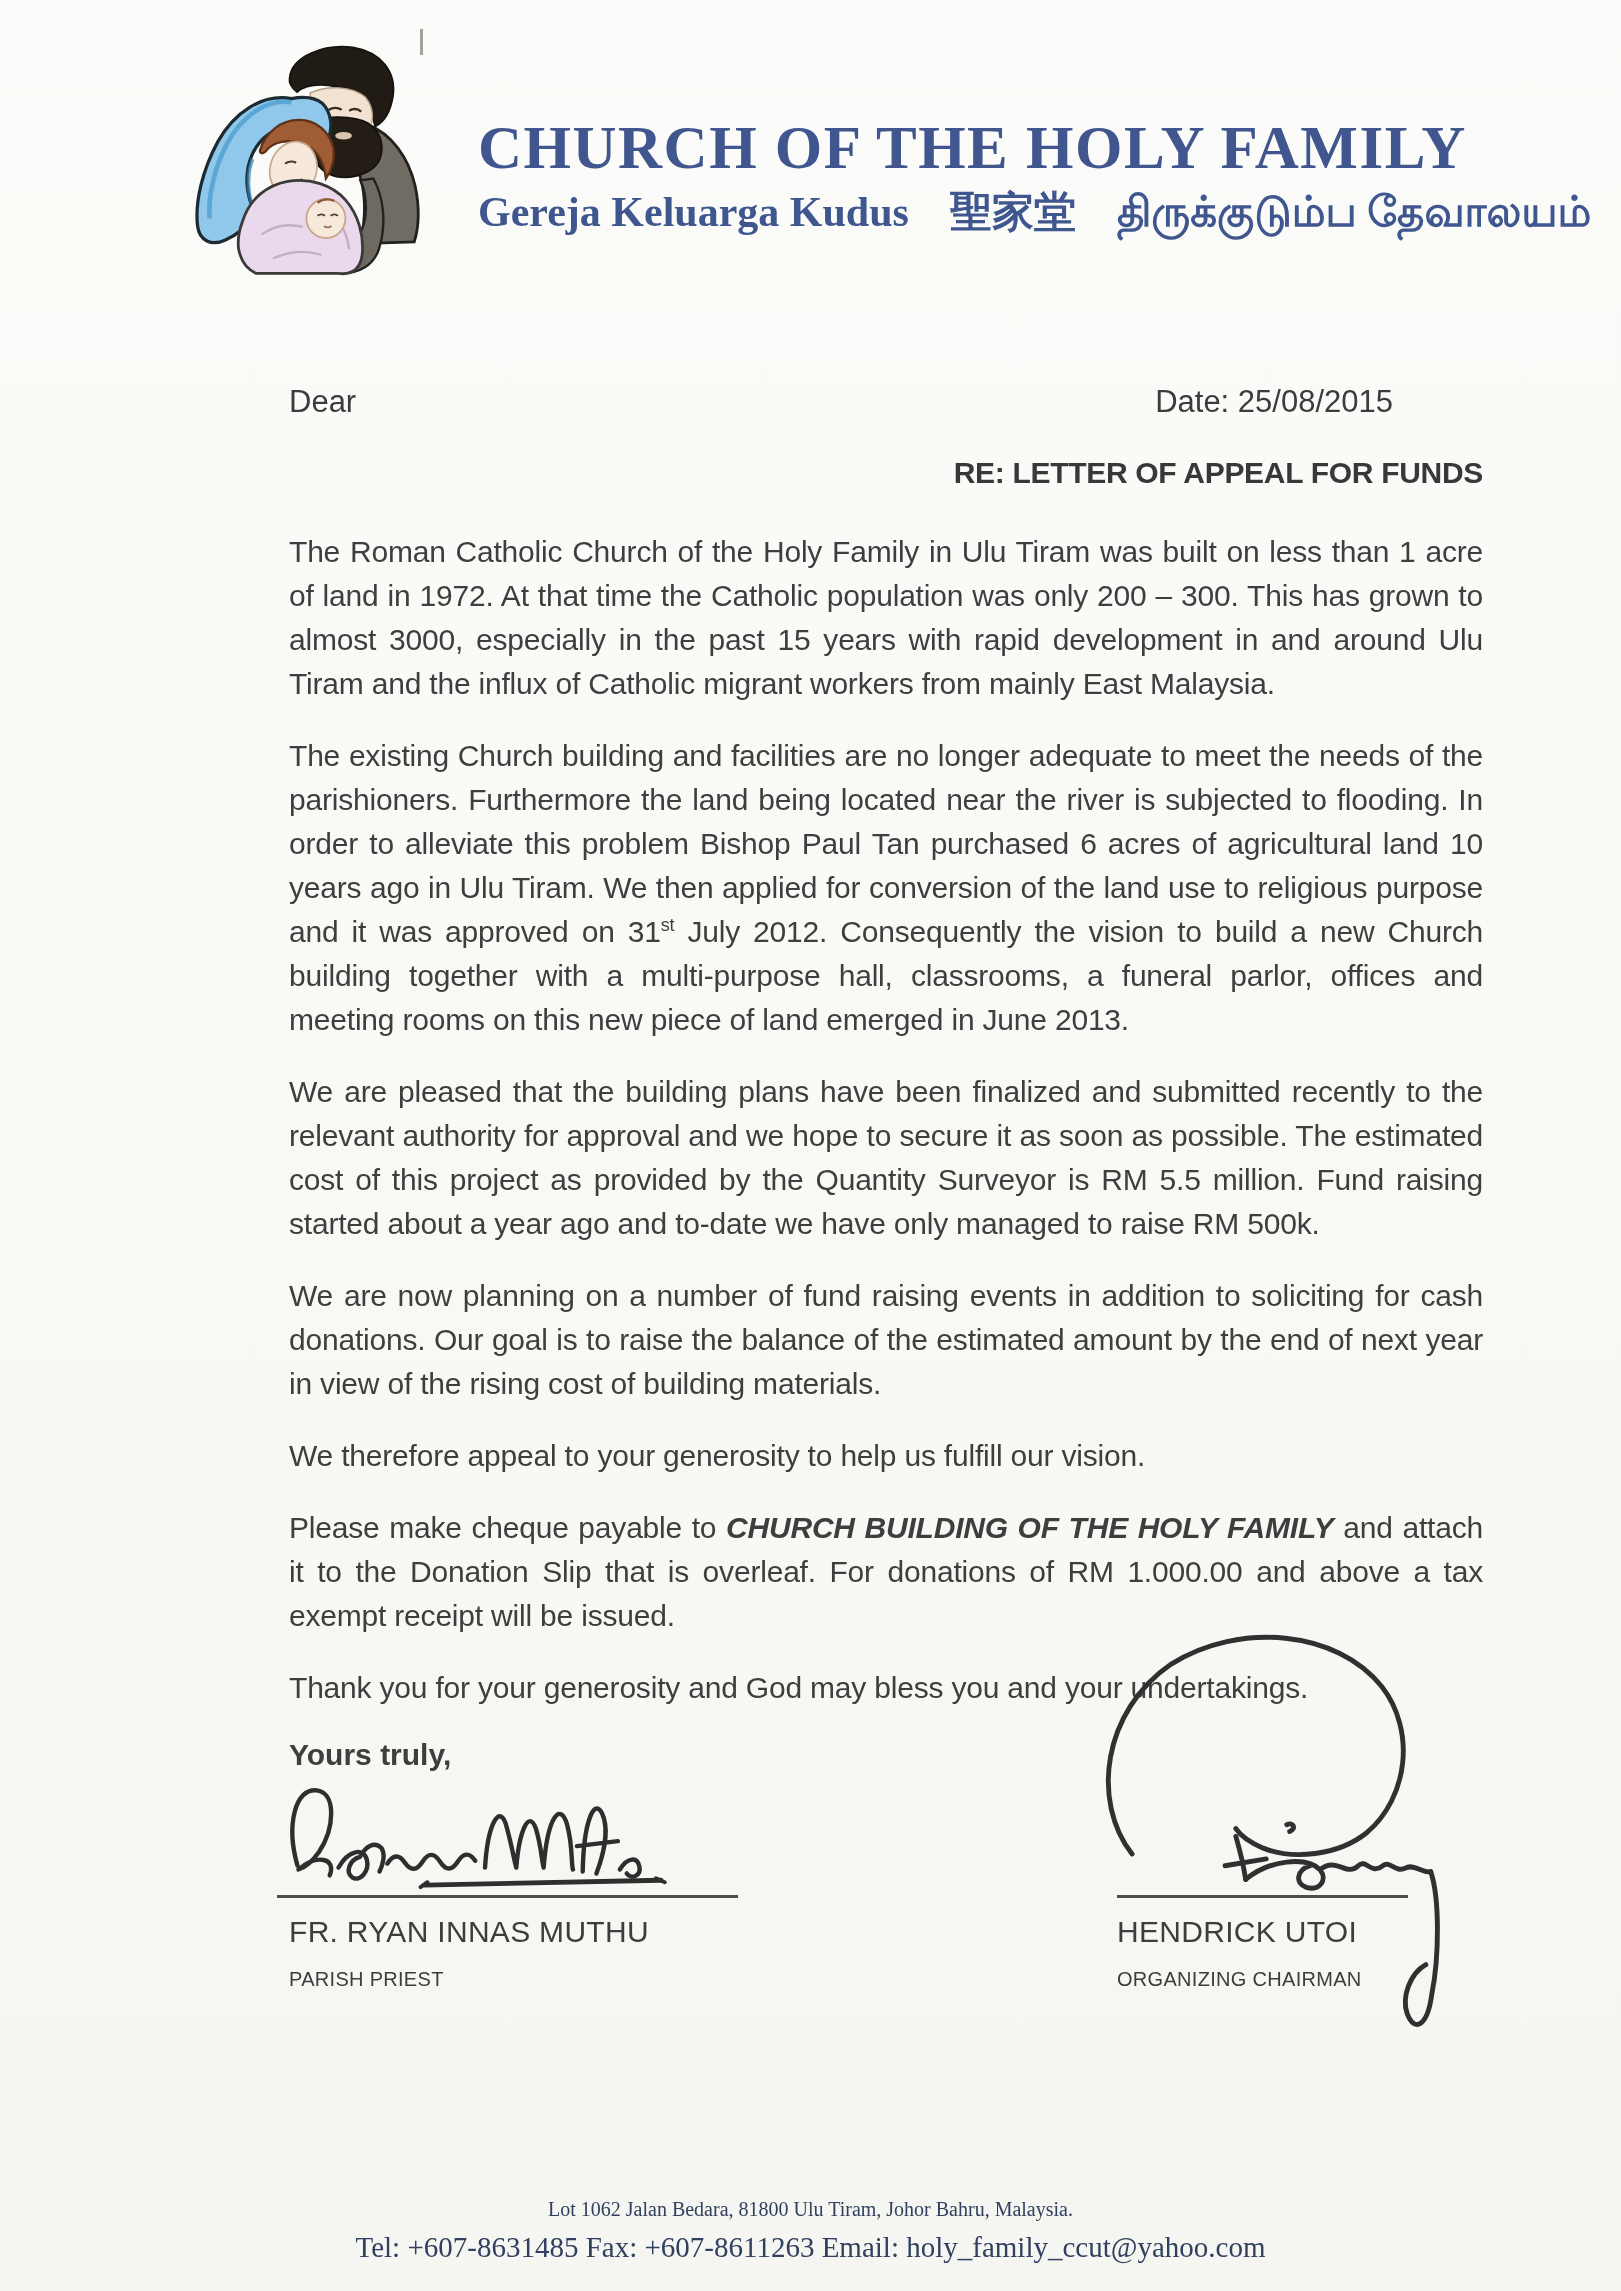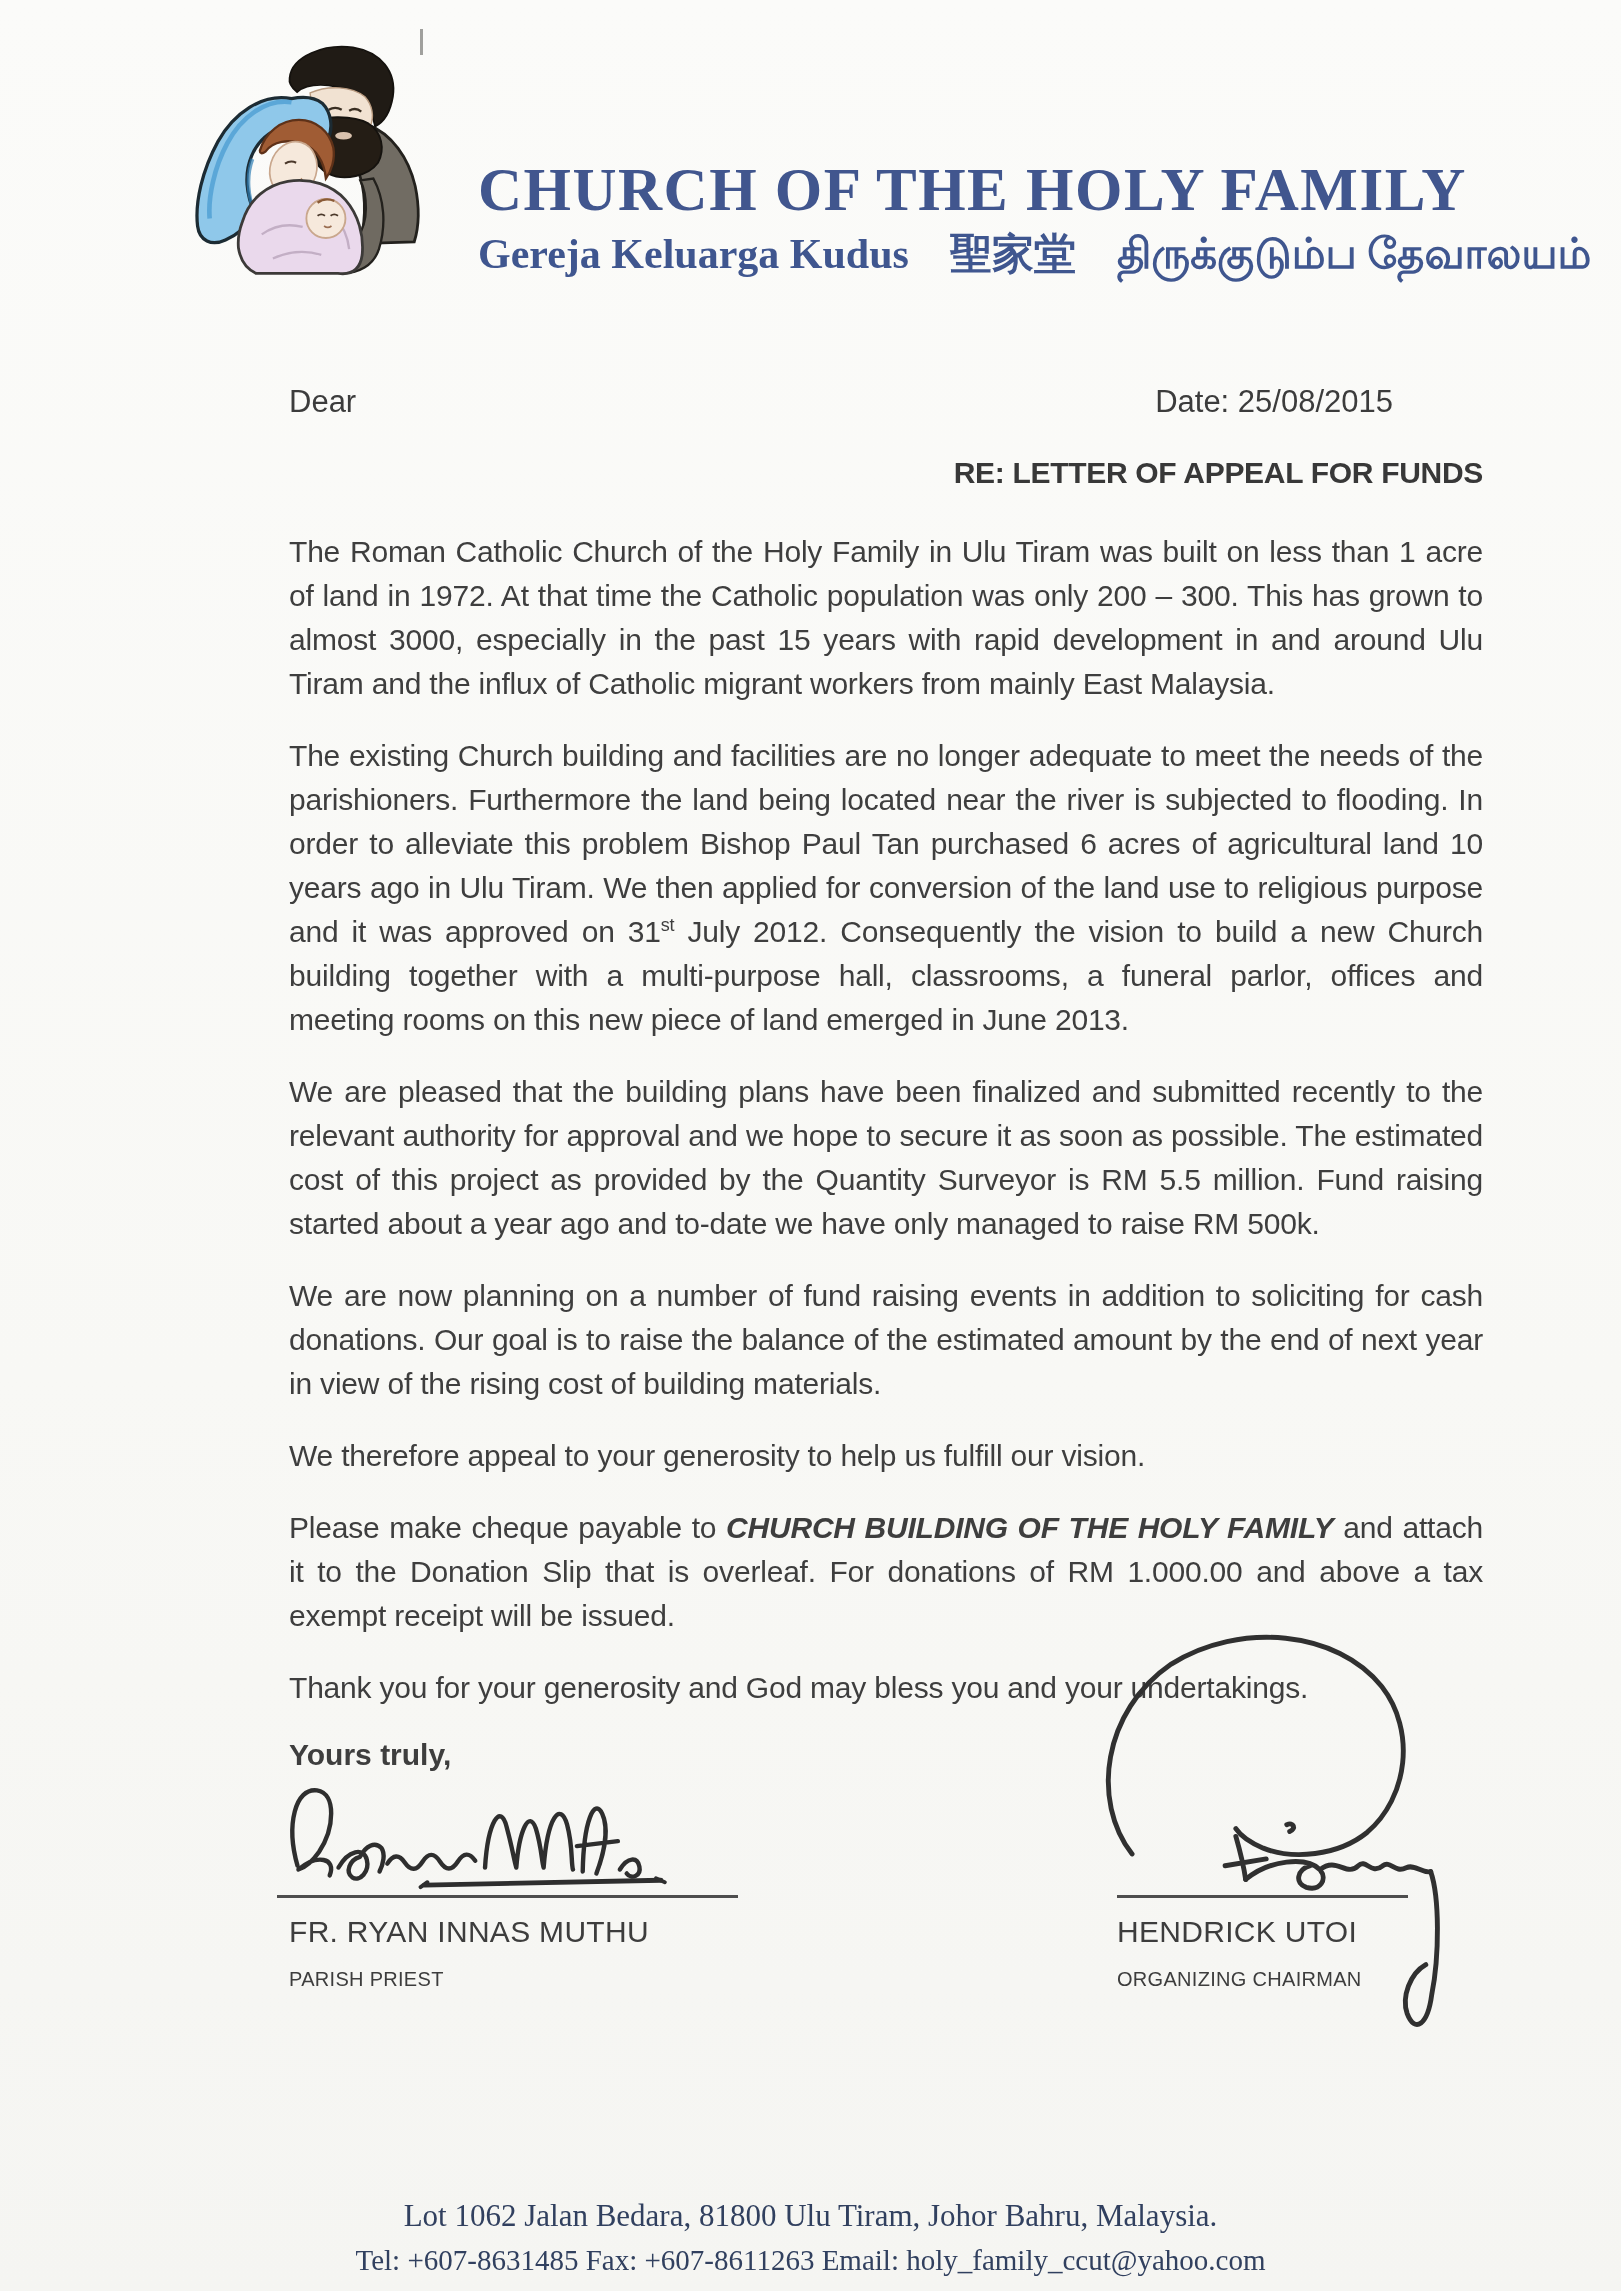--- a/index.html
+++ b/index.html
@@ -5,21 +5,21 @@
   html,body{margin:0;padding:0;background:#e8e8e6;}
   .page{
     position:relative;
     width:1621px;height:2292px;
     background:linear-gradient(180deg,#fbfbf9 0%,#f8f8f5 60%,#f5f5f2 100%);
     font-family:"Liberation Sans",sans-serif;
     color:#3e3e3e;
     overflow:hidden;
   }
   
-  .header{position:absolute;top:34px;left:152px;display:flex;align-items:flex-end;}
+  .header{position:absolute;top:34px;left:152px;display:flex;align-items:center;}
   .logo{width:279px;height:250px;flex:0 0 auto;}
   .header-text{margin-left:47px;padding-top:41px;}
   .title{
     font-family:"Liberation Serif",serif;font-weight:bold;
     font-size:61px;letter-spacing:1.5px;line-height:1;
     color:#41568e;white-space:nowrap;
   }
   .subtitle{
     margin-top:6px;font-family:"Liberation Serif",serif;font-weight:bold;
     font-size:42px;color:#3f568f;white-space:nowrap;
@@ -49,21 +49,21 @@
   .rule-right{left:828px;width:291px;}
   .sig-name{position:absolute;top:149px;font-size:30px;color:#3d3d3d;letter-spacing:0.3px;white-space:nowrap;}
   .sig-role{position:absolute;top:202px;font-size:20px;color:#3d3d3d;letter-spacing:0.3px;white-space:nowrap;}
   .pos-l{left:0;}
   .pos-r{left:828px;}
   
   .footer{
     position:absolute;top:2198px;left:0;width:100%;
     text-align:center;font-family:"Liberation Serif",serif;color:#31405f;
   }
-  .footer .addr{font-size:31px;}
+  .footer .addr{font-size:20px;}
   .footer .contact{font-size:29px;margin-top:9.8px;}
 </style>
 </head>
 <body>
 
 <div class="page">
 
   <div class="scan-dash"></div>
 
   <div class="header">

